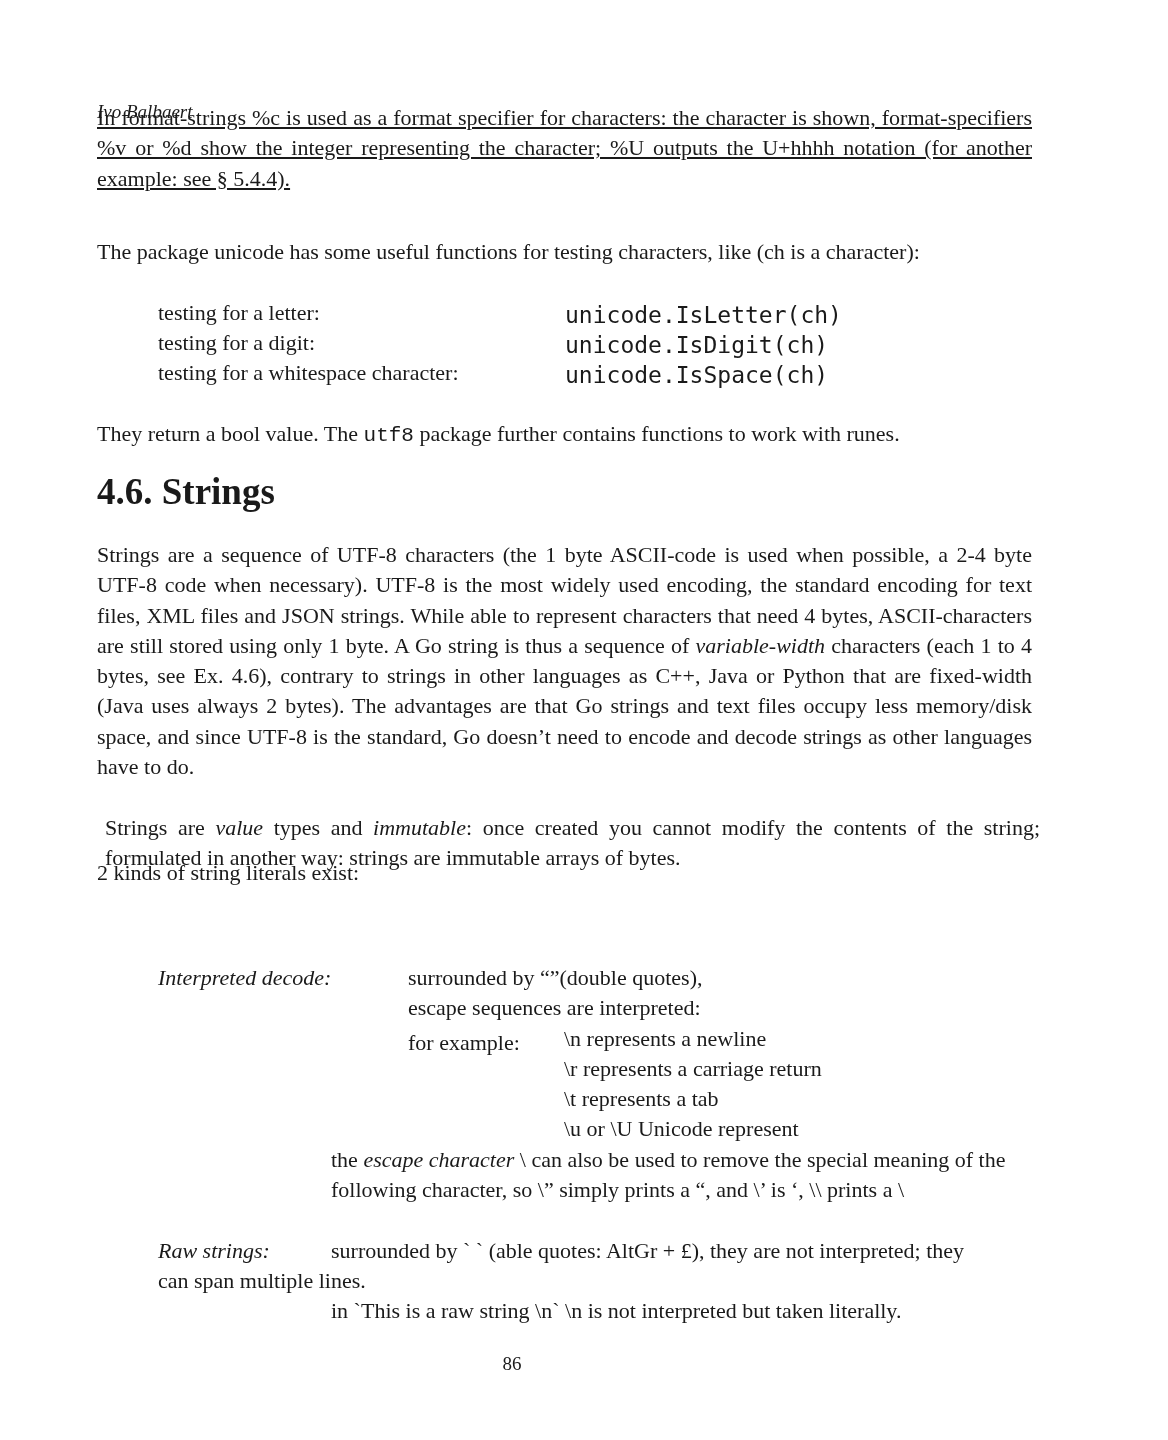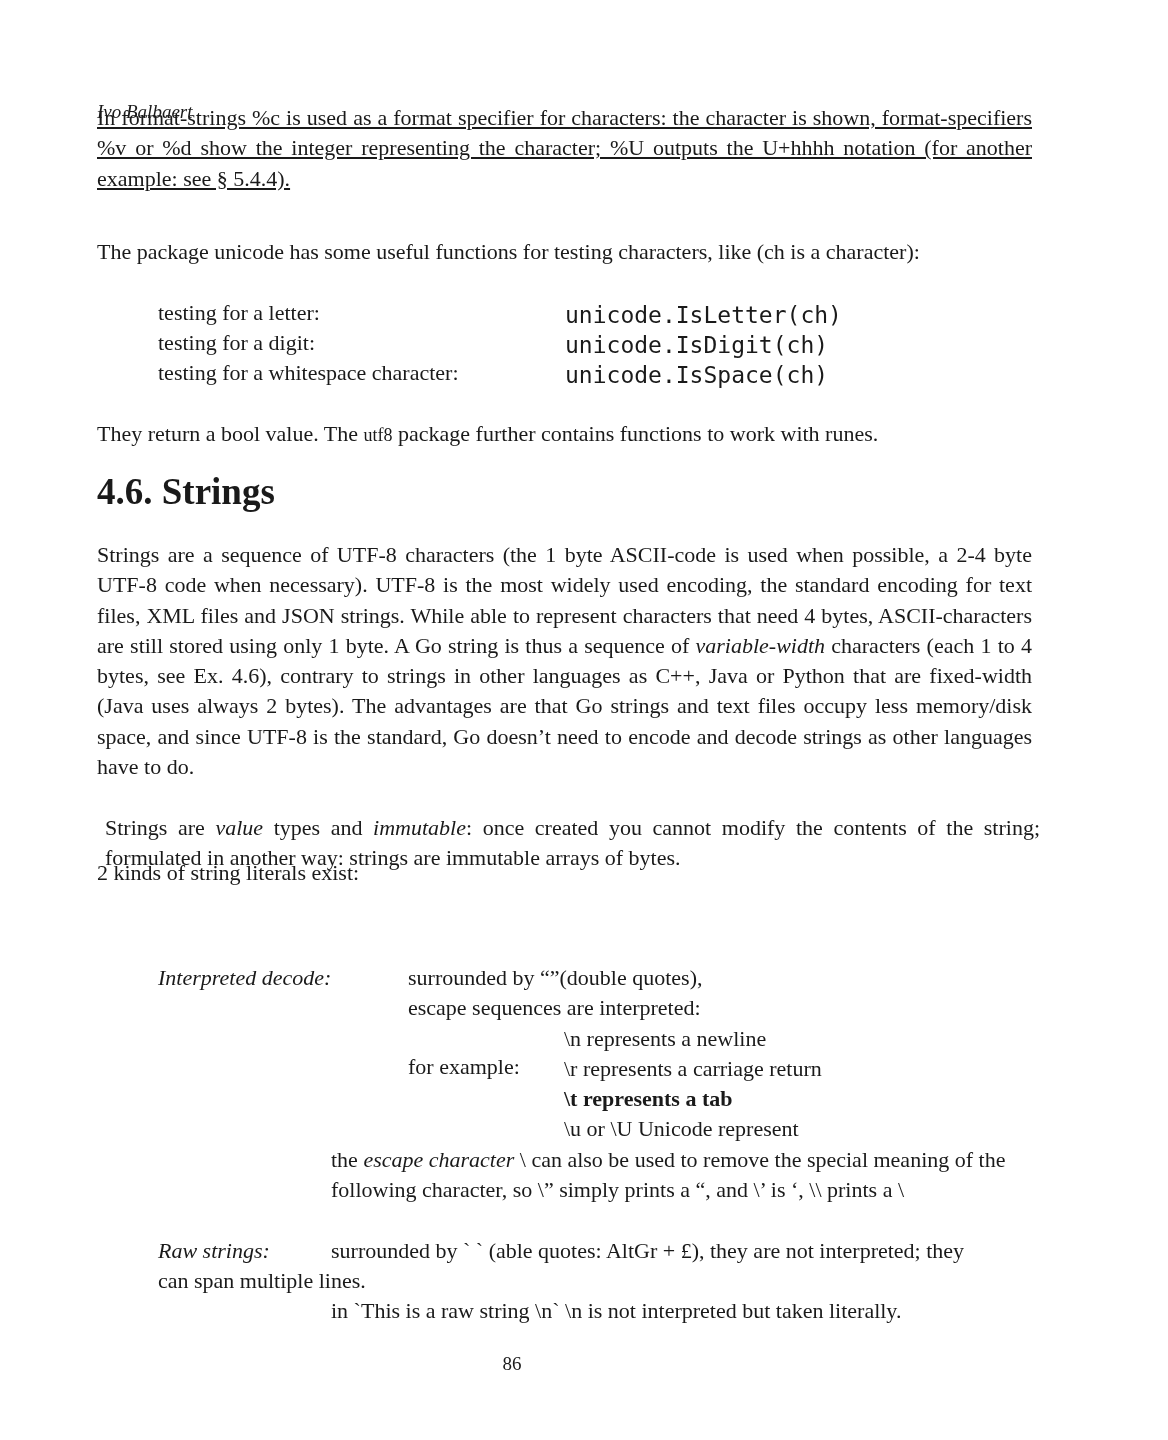--- a/index.html
+++ b/index.html
@@ -27,22 +27,22 @@
   .para {
     position: absolute;
     left: 97px;
     width: 935px;
     font-size: 22px;
     line-height: 30.3px;
     text-align: justify;
     margin: 0;
   }
   .mono {
-    font-family: Liberation Serif, serif;
-    font-size: 18px;
+    font-family: Liberation Mono, monospace;
+    font-size: 21px;
   }
   .fn-row {
     position: absolute;
     left: 158px;
     font-size: 22px;
     line-height: 30px;
     height: 30px;
     white-space: nowrap;
   }
   .fn-row .label {
@@ -111,24 +111,24 @@
 
 <p class="para" style="top:540px;"><span>Strings are a sequence of UTF-8 characters (the 1 byte ASCII-code is used when possible, a 2-4 byte UTF-8 code when necessary). UTF-8 is the most widely used encoding, the standard encoding for text files, XML files and JSON strings. While able to represent characters that need 4 bytes, ASCII-characters are still stored using only 1 byte. A Go string is thus a sequence of </span><span class="it">variable-width</span><span> characters (each 1 to 4 bytes, see Ex. 4.6), contrary to strings in other languages as C++, Java or Python that are fixed-width (Java uses always 2 bytes). The advantages are that Go strings and text files occupy less memory/disk space, and since UTF-8 is the standard, Go doesn’t need to encode and decode strings as other languages have to do.</span></p>
 
 <p class="para" style="top:813px;margin-left:8px;"><span>Strings are </span><span class="it">value</span><span> types and </span><span class="it">immutable</span><span>: once created you cannot modify the contents of the string; formulated in another way: strings are immutable arrays of bytes.</span></p>
 
 <p class="para" style="top:858px;">2 kinds of string literals exist:</p>
 
 <div class="abs it" style="left:158px; top:963px;">Interpreted decode:</div>
 <div class="abs" style="left:408px; top:963px;">surrounded by “”(double quotes),</div>
 <div class="abs" style="left:408px; top:993px;">escape sequences are interpreted:</div>
-<div class="abs" style="left:408px; top:1052px;">for example:</div>
+<div class="abs" style="left:408px; top:1028px;">for example:</div>
 <div class="abs" style="left:564px; top:1024px;">\n represents a newline</div>
 <div class="abs" style="left:564px; top:1054px;">\r represents a carriage return</div>
-<div class="abs" style="left:564px; top:1084px;font-weight:bold;">\t represents a tab</div>
+<div class="abs" style="left:564px; top:1084px;">\t represents a tab</div>
 <div class="abs" style="left:564px; top:1114px;">\u or \U Unicode represent</div>
 <div class="abs" style="left:331px; top:1145px;"><span>the </span><span class="it">escape character</span><span> \ can also be used to remove the special meaning of the</span></div>
 <div class="abs" style="left:331px; top:1175px;">following character, so \” simply prints a “, and \’ is ‘, \\ prints a \</div>
 
 <div class="abs it" style="left:158px; top:1236px;">Raw strings:</div>
 <div class="abs" style="left:331px; top:1236px;">surrounded by ` ` (able quotes: AltGr + £), they are not interpreted; they</div>
 <div class="abs" style="left:158px; top:1266px;">can span multiple lines.</div>
 <div class="abs" style="left:331px; top:1296px;">in `This is a raw string \n` \n is not interpreted but taken literally.</div>
 
 <div class="page-number">86</div>

